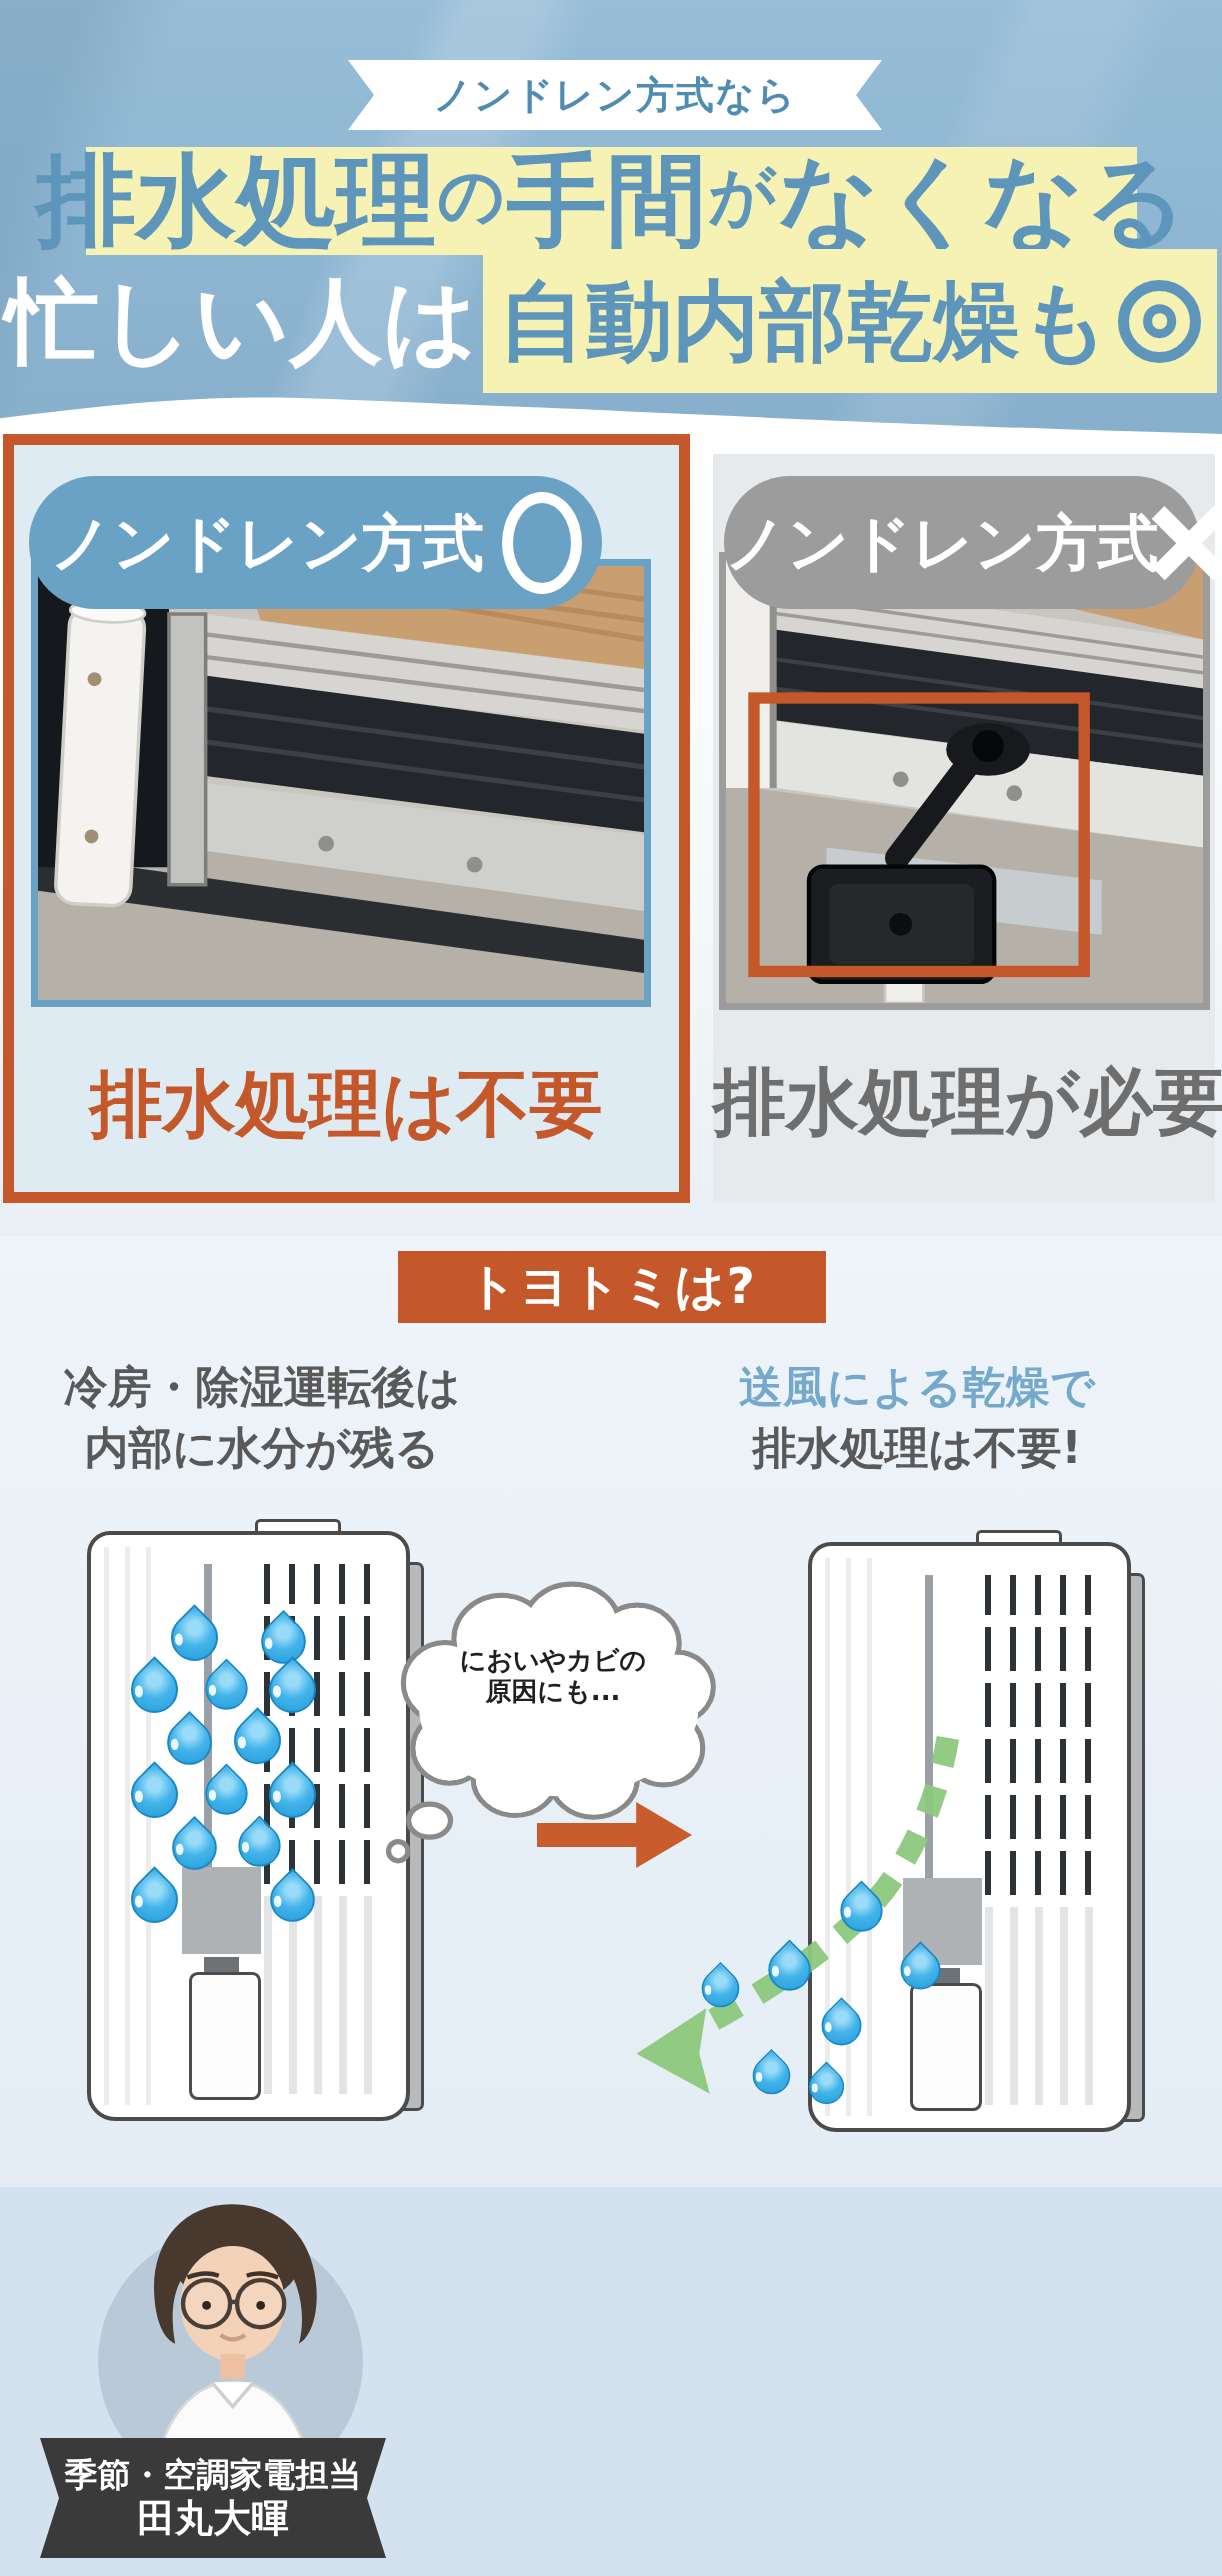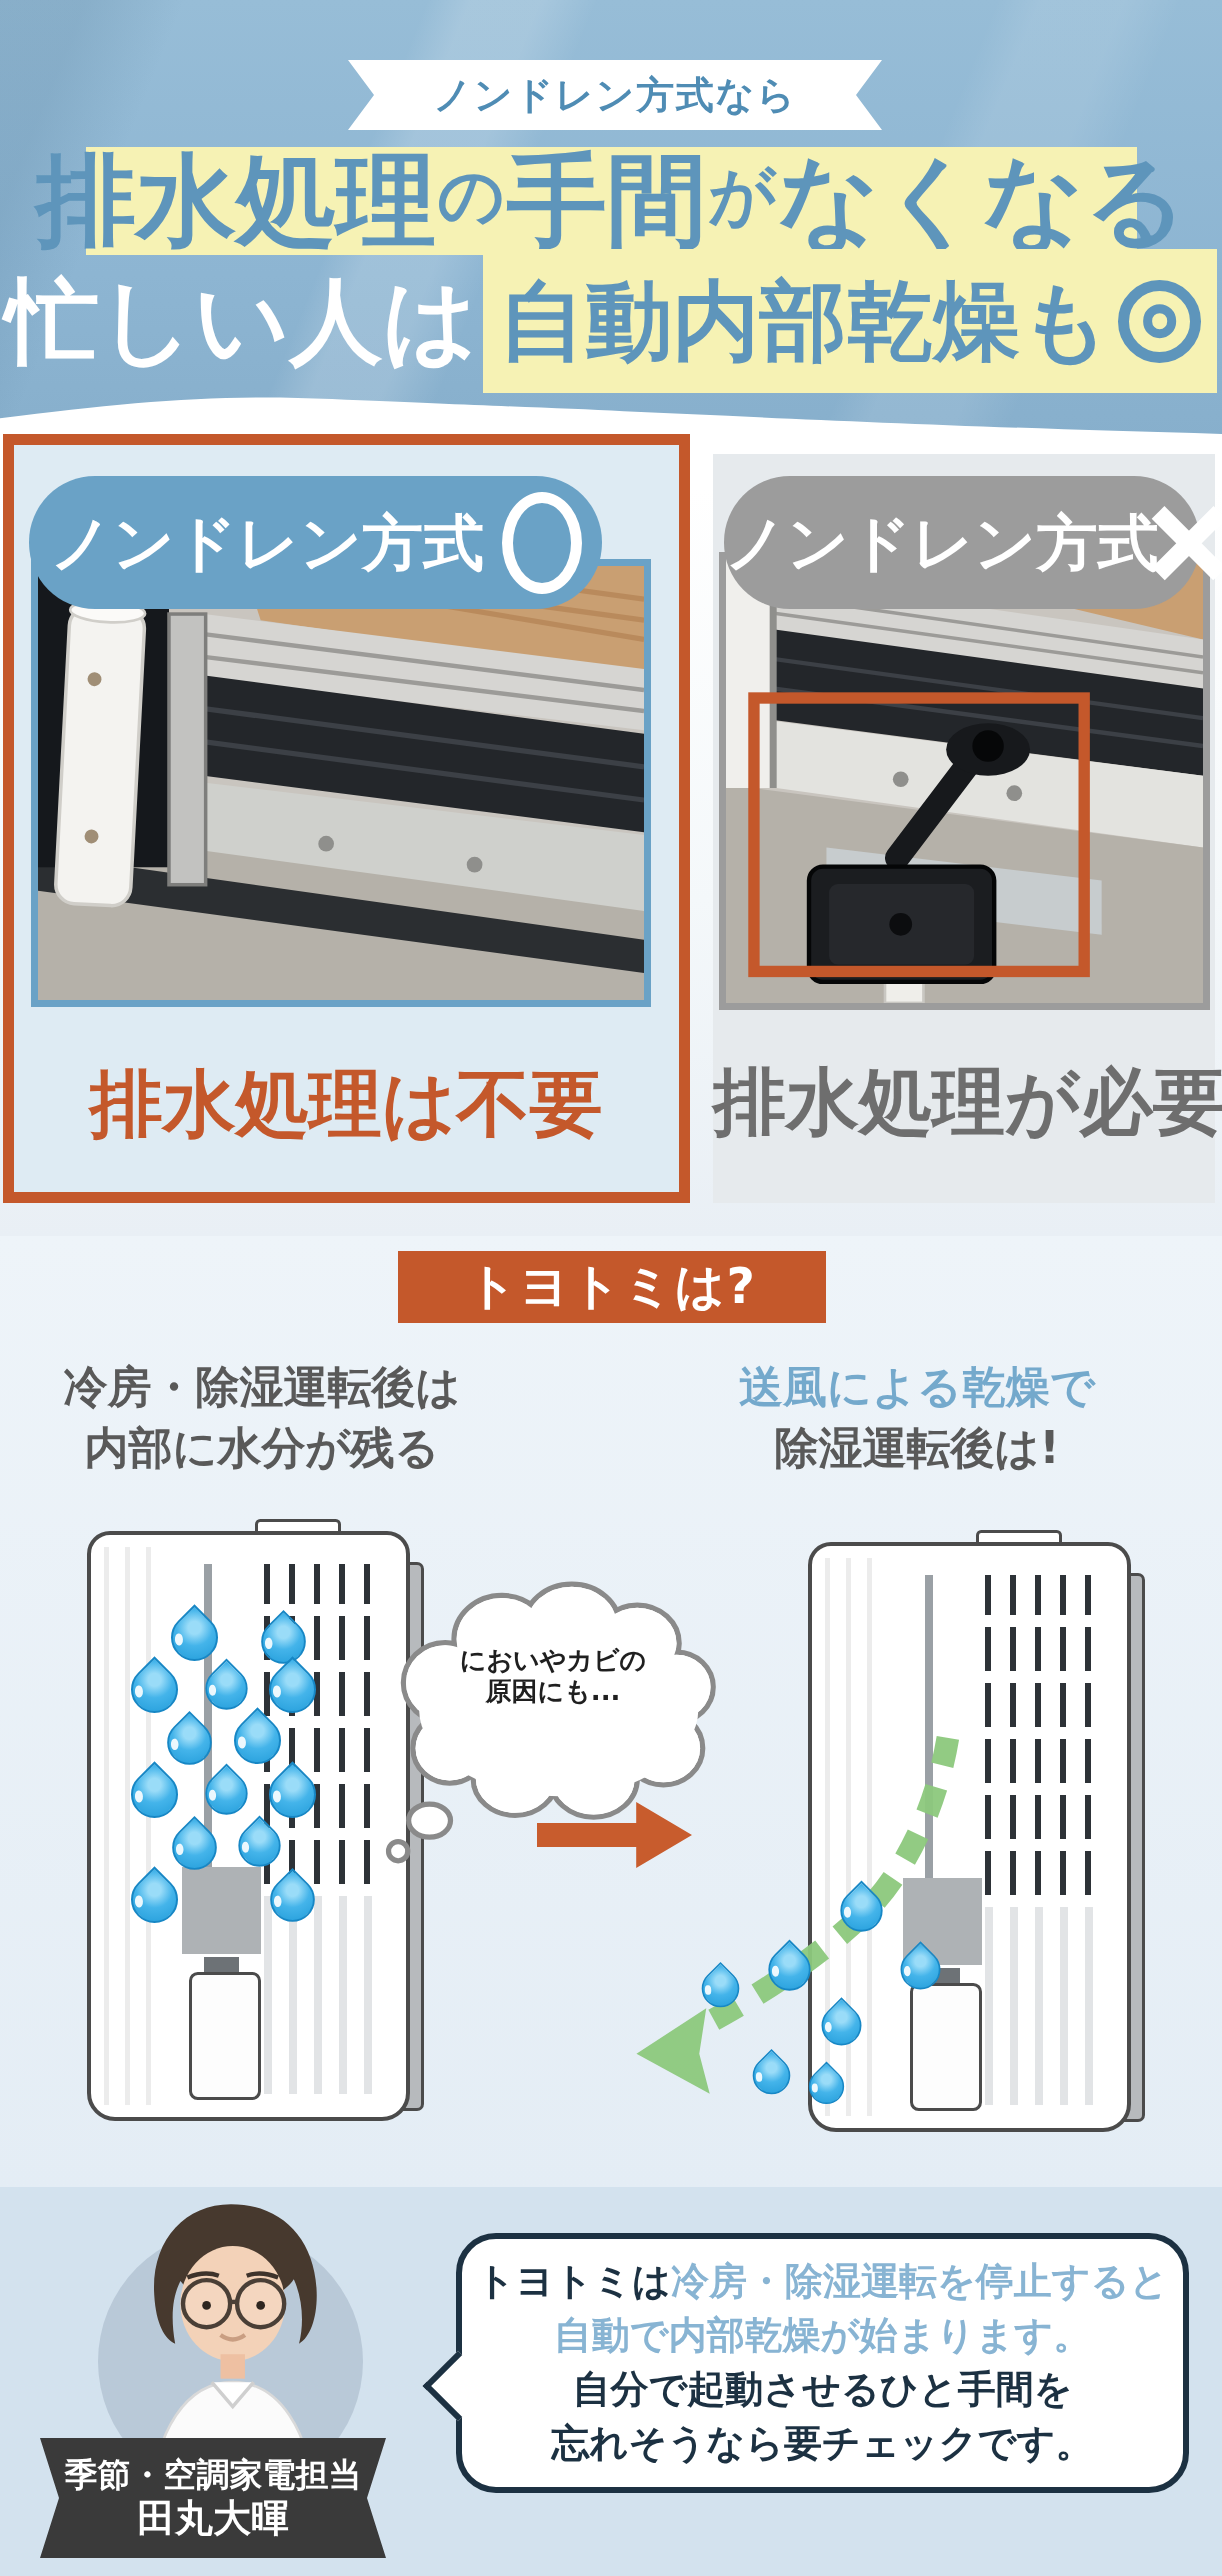--- a/index.html
+++ b/index.html
@@ -232,21 +232,21 @@
     <div class="banner">
       <span>トヨトミは?</span>
     </div>
 
     <div class="col col-before">
       <span>冷房・除湿運転後は</span><br>
       <span>内部に水分が残る</span>
     </div>
     <div class="col col-after">
       <span class="blue">送風による乾燥で</span>
-      <span class="gray">除湿運転後は!</span>
+      <span class="gray">排水処理は不要!</span>
     </div>
 
     <div class="ac" style="left:87px;top:295px;">
       <i class="ac-side"></i>
       <i class="ac-handle"></i>
       <div class="ac-body">
         <i class="ac-stripes"></i>
           <i class="ac-slot"></i>
         <i class="ac-vents"></i>
         <i class="ac-cols"></i>
@@ -346,23 +346,16 @@
         <circle cx="184" cy="130" r="5" fill="#2e2620"></circle>
       <path d="M138 164 Q 152 174 166 164" stroke="#c99e82" stroke-width="5" fill="none"></path>
       <rect x="138" y="186" width="28" height="28" fill="#eec0a2"></rect>
       <path d="M58 360 C 62 272 100 218 152 218 C 204 218 242 272 246 360 Z" fill="#fbfbfb" stroke="#d9d9d9" stroke-width="3"></path>
       <path d="M128 218 L152 246 L176 218" stroke="#cfcfcf" stroke-width="4" fill="#ffffff"></path>
     </svg>
     <div class="ribbon-dark">
       <span class="r1">季節・空調家電担当</span>
       <span class="r2">田丸大暉</span>
     </div>
-    <div class="speech">
-      <i class="tail"></i>
-      <p><span class="navy">トヨトミは</span><span class="steel">冷房・除湿運転を停止すると</span></p>
-      <p class="steel">自動で内部乾燥が始まります。</p>
-      <p class="navy">自分で起動させるひと手間を</p>
-      <p class="navy">忘れそうなら要チェックです。</p>
-    </div>
   </div>
 
 </div>
 
 
 </body></html>

